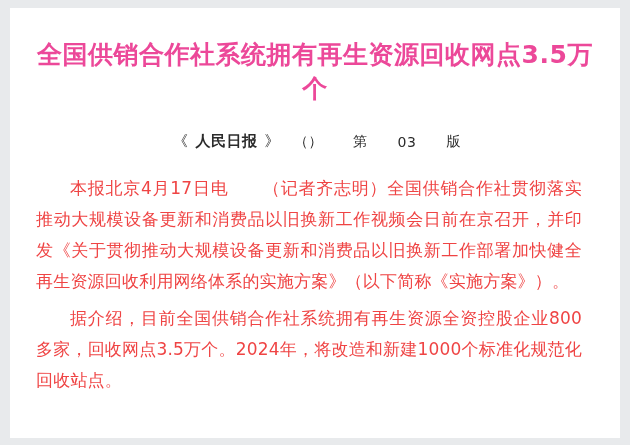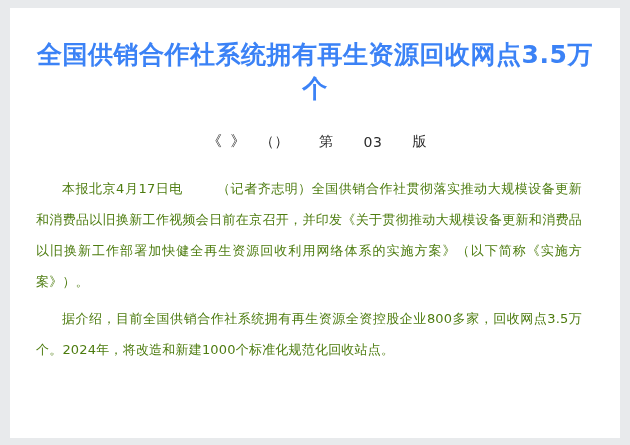--- a/index.html
+++ b/index.html
@@ -22,21 +22,21 @@
     background: #ffffff;
     box-sizing: border-box;
     padding: 24px 26px 10px 26px;
     overflow: hidden;
   }
   .headline {
     font-family: "DejaVu Sans", sans-serif;
     font-weight: bold;
     font-size: 25px;
     line-height: 34px;
-    color: #3b82f6;
+    color: #ec4899;
     text-align: center;
     letter-spacing: 0.5px;
     margin: 6px 0 0 0;
   }
   .byline {
     margin-top: 26px;
     text-align: center;
     font-family: "DejaVu Sans", sans-serif;
     font-size: 14px;
     color: #2b2b2b;
@@ -64,43 +64,44 @@
   }
   .byline .edition {
     font-size: 14px;
     padding-left: 30px;
   }
   .body {
     margin-top: 22px;
   }
   .para {
     font-family: "DejaVu Sans", sans-serif;
-    font-size: 13px;
+    font-size: 17px;
     line-height: 31px;
-    color: #4d7c0f;
+    color: #ef4444;
     text-align: justify;
     text-justify: inter-ideograph;
     text-indent: 2em;
     margin: 0 12px 6px 0;
     letter-spacing: 0.2px;
   }
   .para .gap {
     display: inline-block;
     width: 34px;
   }
 </style>
 </head>
 <body>
 
 <div class="page">
 
   <h1 class="headline">全国供销合作社系统拥有再生资源回收网点3.5万个</h1>
 
   <div class="byline">
     <span class="bracket">《</span>
+    <span class="source">人民日报</span>
     <span class="bracket">》</span>
     <span class="sep"></span>
     <span class="date-group">（</span>
     <span class="date-group">）</span>
     <span class="edition">第</span>
     <span class="edition num">03</span>
     <span class="edition">版</span>
   </div>
 
   <div class="body">

